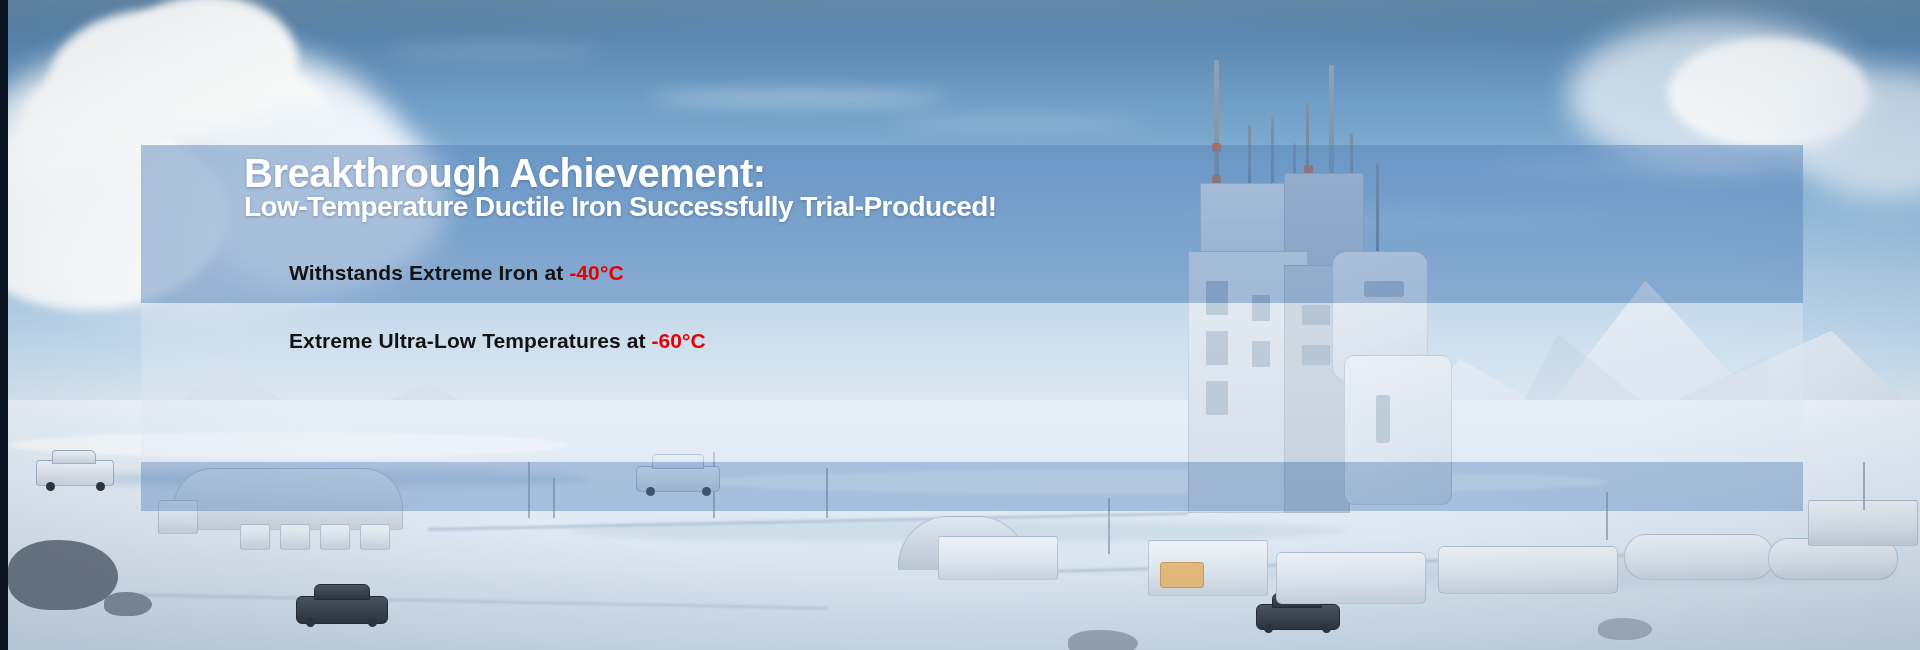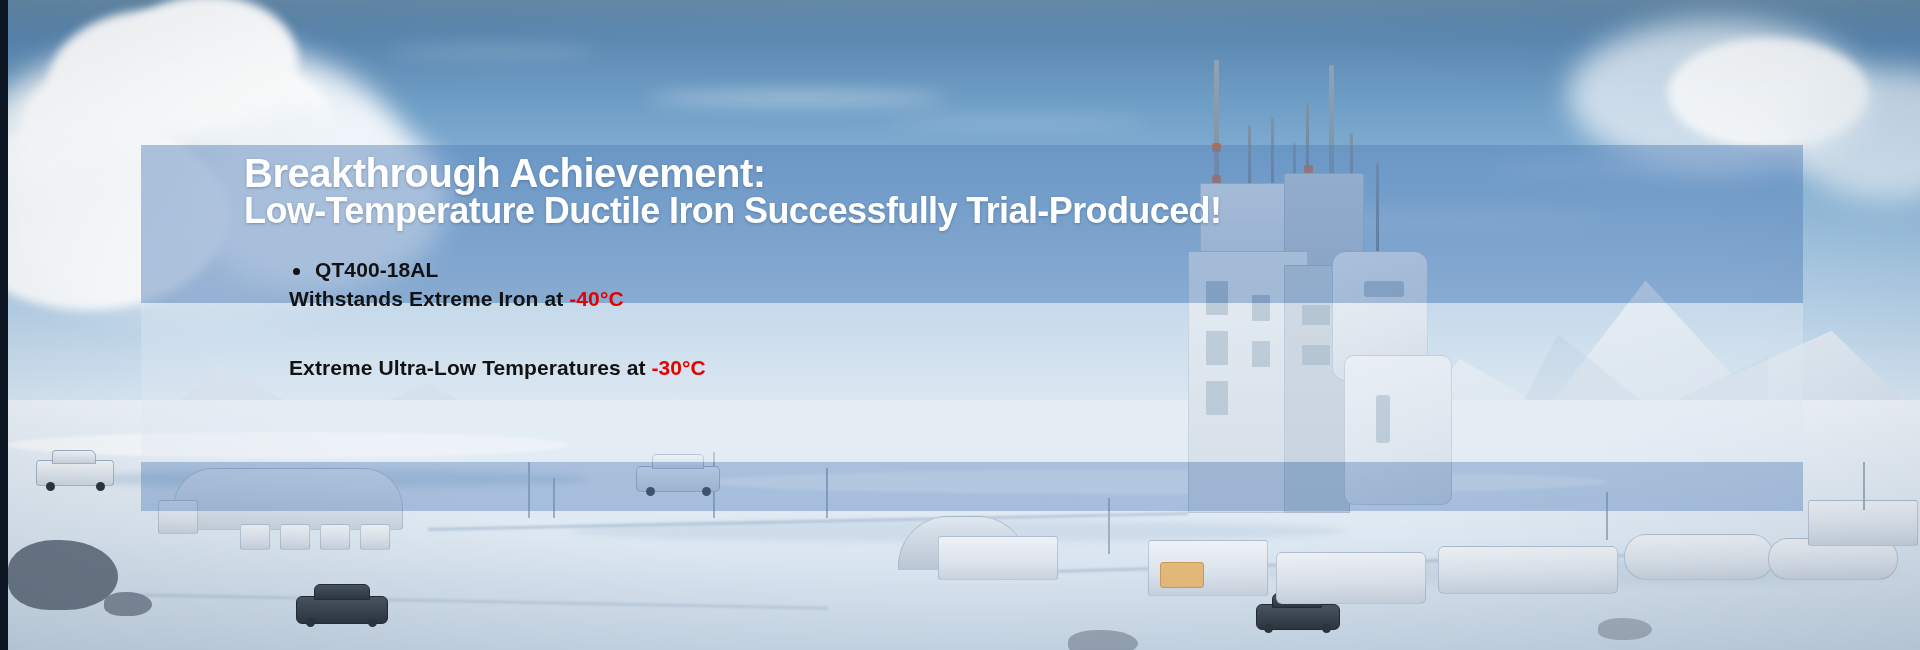--- a/index.html
+++ b/index.html
@@ -147,21 +147,21 @@
     color:#ffffff;
     font-family:"Liberation Sans", sans-serif;
     font-weight:bold;
     font-size:40px;
     line-height:1.0;
     letter-spacing:-0.5px;
     text-shadow:0 1px 3px rgba(30,55,90,.35);
     white-space:nowrap;
   }
   .headline .hl-line { display:block; }
-  .headline .hl-line.l2 { font-size:36px; letter-spacing:-0.6px; }
+  .headline .hl-line.l2 { font-size:28px; letter-spacing:-0.6px; }
 
   .bullets {
     position:absolute;
     left:148px; top:112px;
     width:1200px;
     color:#101010;
     font-weight:bold;
   }
   .bullet-group { margin-bottom:40px; }
   .bullet-group:last-child { margin-bottom:0; }
@@ -340,31 +340,27 @@
     <div class="band band-bottom"></div>
 
     <div class="headline">
       <span class="hl-line l1">Breakthrough Achievement:</span>
       <span class="hl-line l2">Low-Temperature Ductile Iron Successfully Trial-Produced!</span>
     </div>
 
     <div class="bullets">
 
       <div class="bullet-group">
-        <div class="b-title">
-          <span class="dot"></span>
-          <span>QT400-18AL</span>
-        </div>
         <div class="b-sub">
           <span>Withstands Extreme Iron at </span><span class="b-temp">-40°C</span>
         </div>
       </div>
 
       <div class="bullet-group">
         <div class="b-sub">
-          <span>Extreme Ultra-Low Temperatures at </span><span class="b-temp">-30°C</span>
+          <span>Extreme Ultra-Low Temperatures at </span><span class="b-temp">-60°C</span>
         </div>
       </div>
 
     </div>
   </div>
 
 </div>
 
 </body></html>

